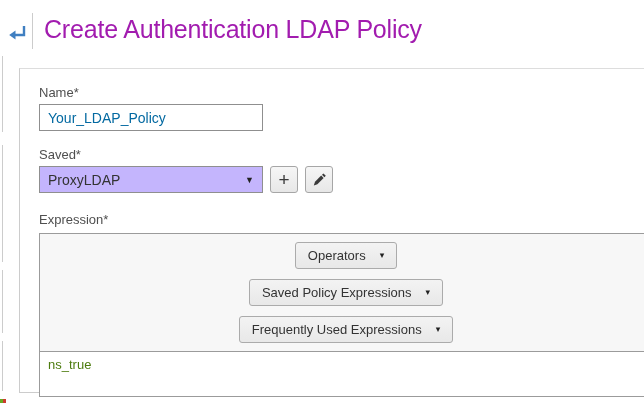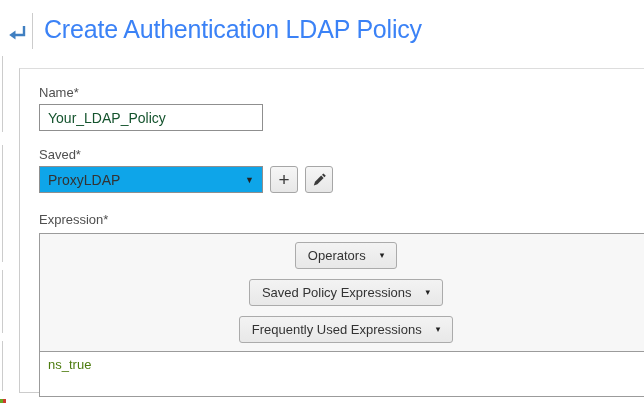--- a/index.html
+++ b/index.html
@@ -17,21 +17,21 @@
     width: 24px; height: 24px;
     background: transparent; border: 0; cursor: pointer;
     display: flex; align-items: center; justify-content: center;
   }
   .hdr-divider {
     position: absolute; left: 32px; top: 13px;
     width: 1px; height: 36px; background: #cccccc;
   }
   .page-title {
     position: absolute; left: 44px; top: 15px;
-    font-size: 25px; font-weight: 400; color: #3b82f6;
+    font-size: 25px; font-weight: 400; color: #a21caf;
     letter-spacing: -0.2px; white-space: nowrap;
   }
   
   .panel {
     position: absolute; left: 19px; top: 68px;
     width: 633px; height: 325px;
     border-left: 1px solid #cccccc;
     border-top: 1px solid #dddddd;
     border-bottom: 1px solid #cccccc;
     background: #ffffff;
@@ -40,28 +40,28 @@
   .field-label {
     display: block; font-size: 13px; color: #4f4f4f;
     margin-bottom: 4px; line-height: 15px;
   }
   .lbl-name   { margin-top: 16px; }
   .lbl-server { margin-top: 16px; }
   .lbl-expr   { margin-top: 19px; }
   .text-input {
     width: 224px; height: 27px;
     border: 1px solid #8f8f8f; border-radius: 0;
-    padding: 0 8px; font-size: 14px; color: #14532d;
+    padding: 0 8px; font-size: 14px; color: #0369a1;
     font-family: "Liberation Sans", sans-serif;
     outline: none; background: #fff;
   }
   .server-row { display: flex; align-items: center; gap: 7px; }
   .select-box {
     width: 224px; height: 27px;
-    border: 1px solid #8f8f8f; background: #0ea5e9;
+    border: 1px solid #8f8f8f; background: #c4b5fd;
     display: flex; align-items: center;
     padding: 12px 8px; font-size: 14px; color: #333;
     position: relative; cursor: pointer;
   }
   .select-caret {
     position: absolute; right: 8px; top: 50%;
     transform: translateY(-50%);
     font-size: 9px; color: #222; line-height: 1;
   }
   .sq-btn {

